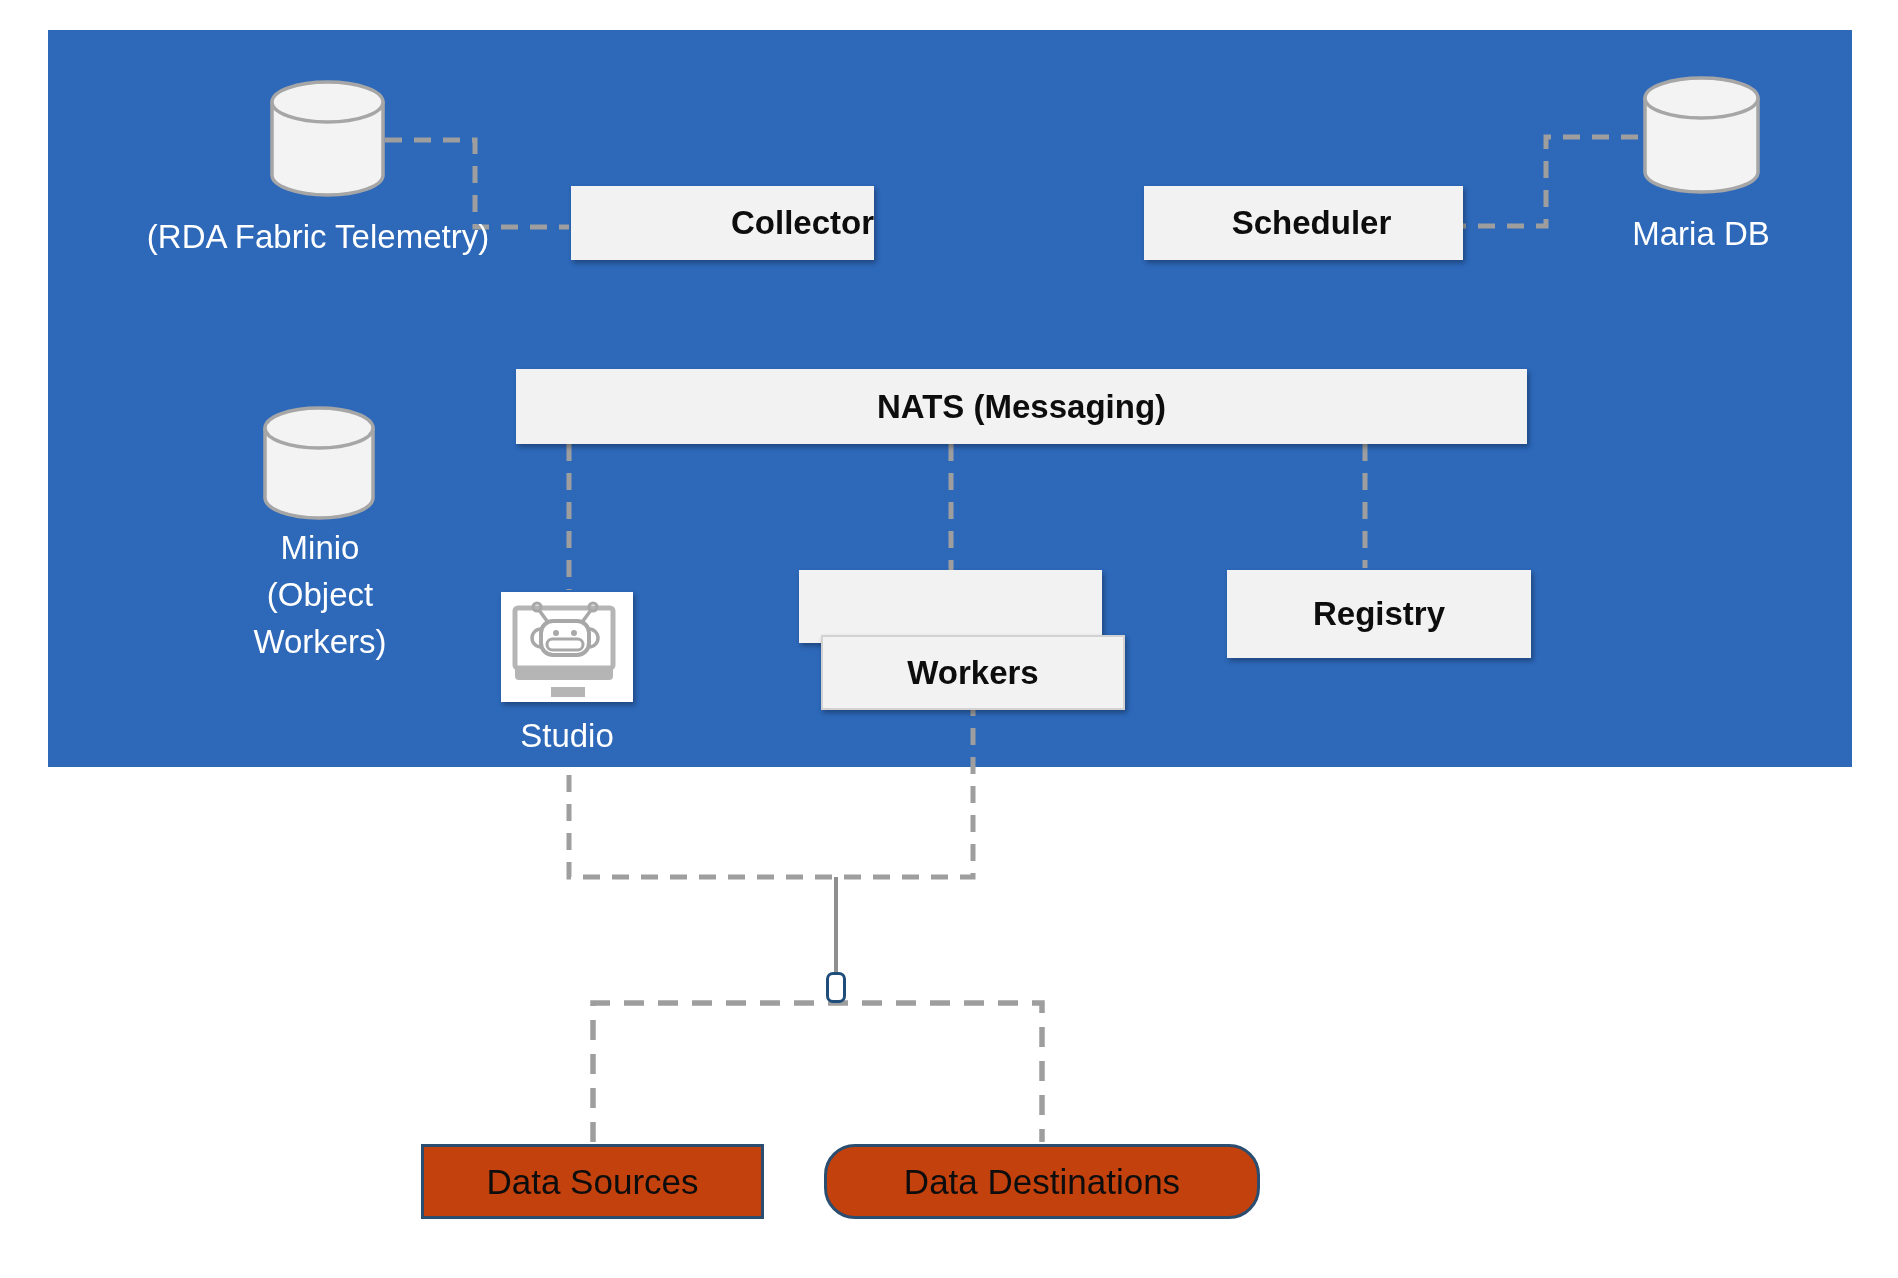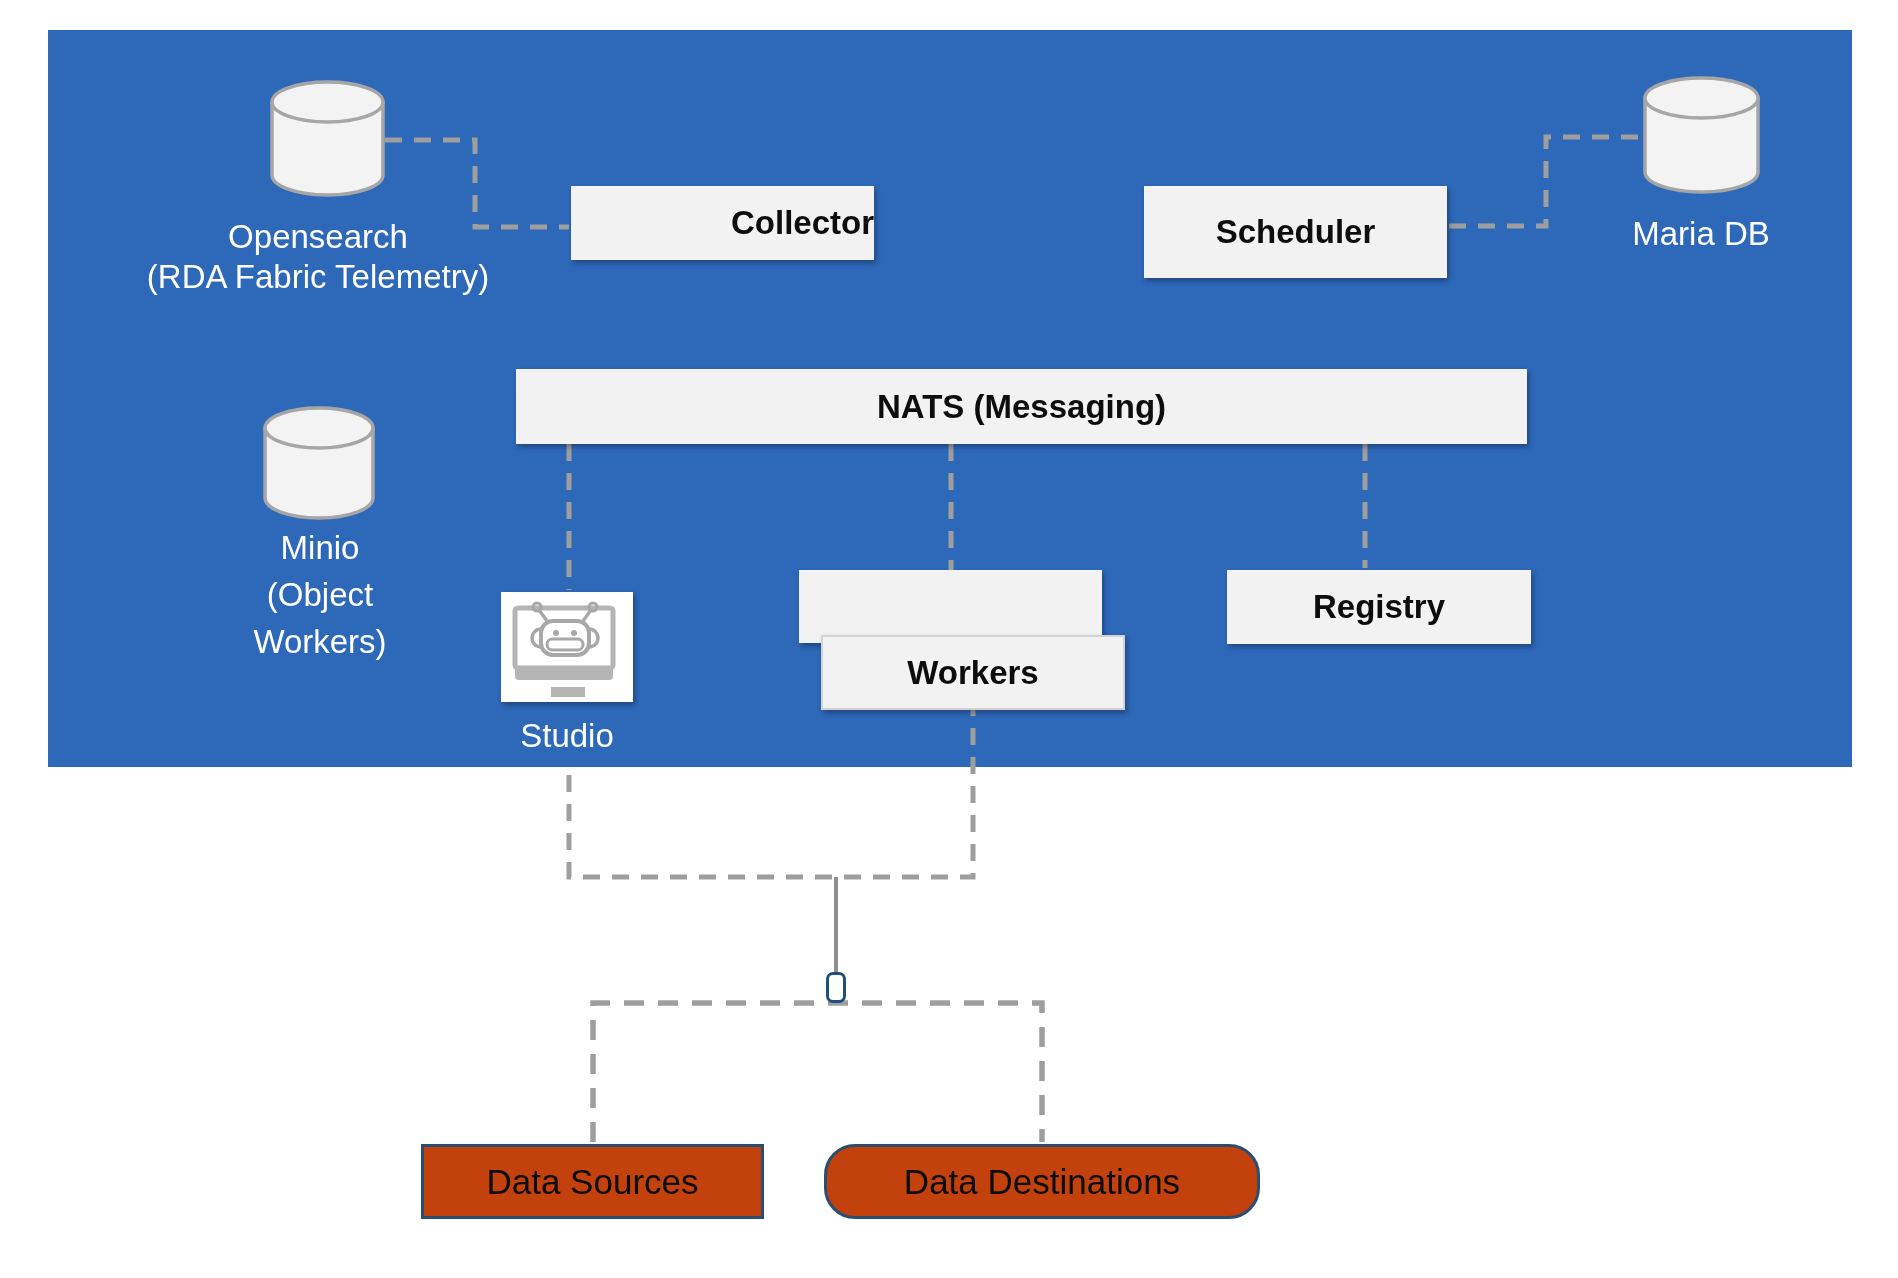--- a/index.html
+++ b/index.html
@@ -12,23 +12,23 @@
 
   
   #connector-layer{position:absolute;left:0;top:0;width:1898px;height:1278px;z-index:2;}
 
   
   .box{position:absolute;background:#f2f2f2;z-index:3;
        display:flex;align-items:center;justify-content:center;
        font-weight:bold;font-size:33px;color:#0d0d0d;
        box-shadow:2px 3px 5px rgba(0,0,0,0.32);}
   #collector-box{left:571px;top:186px;width:303px;height:74px;justify-content:flex-end;}
-  #scheduler-box{left:1144px;top:186px;width:303px;height:92px;}
+  #scheduler-box{left:1144px;top:186px;width:303px;height:74px;padding-left:16px;}
   #nats-box{left:516px;top:369px;width:1011px;height:75px;}
-  #registry-box{left:1227px;top:570px;width:304px;height:74px;}
+  #registry-box{left:1227px;top:570px;width:304px;height:88px;}
   #workers-back-box{left:799px;top:570px;width:303px;height:73px;z-index:3;}
   #workers-front-box{left:821px;top:593px;width:304px;height:75px;z-index:4;
        border:2px solid #d2d2d2;box-sizing:border-box;margin-top:42px;}
 
   
   .wlabel{position:absolute;color:#ffffff;font-size:33px;text-align:center;
           z-index:3;line-height:40px;}
   #opensearch-label{left:58px;top:217px;width:520px;}
   #mariadb-label{left:1570px;top:214px;width:262px;}
   #minio-label{left:190px;top:524px;width:260px;line-height:47px;}
@@ -125,21 +125,20 @@
     <path d="M88,37 A9,9 0 0 1 88,55" fill="none" stroke="#a8a8a8" stroke-width="3.5"></path>
 
     <path d="M46,29 L38,18" stroke="#a8a8a8" stroke-width="3.5"></path>
     <circle cx="36" cy="15" r="4" fill="none" stroke="#a8a8a8" stroke-width="3"></circle>
     <path d="M82,29 L90,18" stroke="#a8a8a8" stroke-width="3.5"></path>
     <circle cx="92" cy="15" r="4" fill="none" stroke="#a8a8a8" stroke-width="3"></circle>
   </svg>
 </div>
 
 <div class="wlabel" id="opensearch-label">
-  <div>Opensearch</div>
   <div>(RDA Fabric Telemetry)</div>
 </div>
 
 <div class="wlabel" id="mariadb-label">
   <div>Maria DB</div>
 </div>
 
 <div class="wlabel" id="minio-label">
   <div>Minio</div>
   <div>(Object</div>

